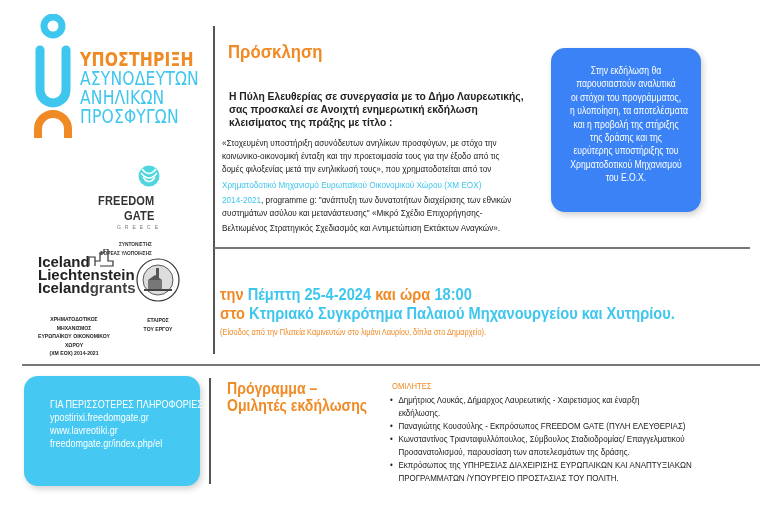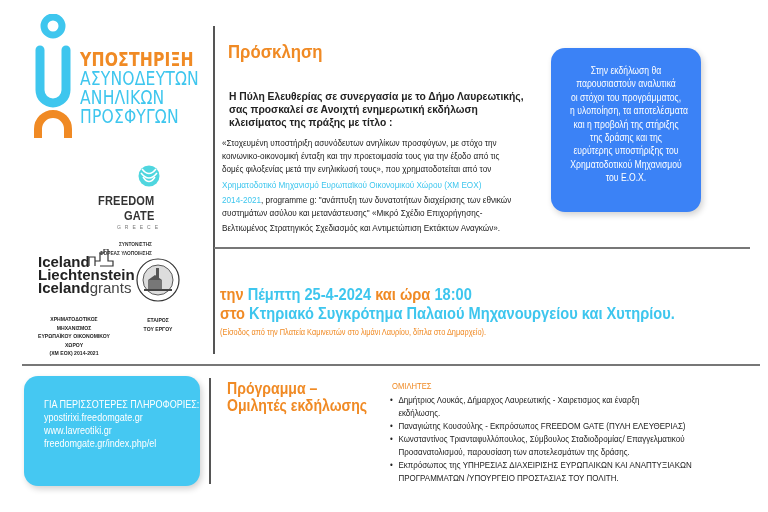--- a/index.html
+++ b/index.html
@@ -14,21 +14,21 @@
   .logo-text .l1 { color: #f08a24; font-weight: bold; transform: scaleX(0.78); transform-origin: left; white-space: nowrap; }
   .logo-text .l2 { color: #3ec6ee; transform: scaleX(0.78); transform-origin: left; white-space: nowrap; }
 
   .fg-wrap { left: 62px; top: 165px; width: 100px; text-align: right; }
   .fg-name { font-size: 13px; font-weight: bold; color: #333; margin-top: 2px; letter-spacing: 0.2px; transform: scaleX(0.85); }
   .fg-sub { font-size: 5px; letter-spacing: 4px; color: #777; margin-top: 1px; }
   .fg-role { font-size: 6px; color: #333; font-weight: bold; margin-top: 10px; line-height: 9px; transform: scaleX(0.8); }
 
   .eea-wrap { left: 38px; top: 255px; width: 90px; }
   .eea-line { font-size: 15px; font-weight: bold; color: #222; line-height: 13px; }
-  .eea-line .light { font-weight: normal; color: #444; }
+  .eea-line .light { font-weight: bold; color: #444; }
   .eea-note { left: 28px; top: 315px; width: 92px; text-align: center; font-size: 6px; font-weight: bold; line-height: 8.5px; color: #222; transform: scaleX(0.85); }
   .partner-seal { left: 136px; top: 258px; width: 44px; height: 44px; }
   .partner-note { left: 132px; top: 316px; width: 52px; text-align: center; font-size: 6px; font-weight: bold; line-height: 8.5px; color: #222; transform: scaleX(0.85); }
 
   
   .vline { background: #555; width: 1.5px; }
   .hline { background: #777; height: 2px; }
 
   
   .inv-title { left: 228px; top: 41px; font-size: 19px; font-weight: bold; color: #f08a24; transform: scaleX(0.88); transform-origin: left; }
@@ -42,21 +42,21 @@
   .info-box .txt { color: #fff; font-size: 10px; line-height: 13.4px; text-align: center; transform: scaleX(0.86); transform-origin: center; white-space: nowrap; }
 
   
   .date-l1, .date-l2 { left: 220px; font-size: 17px; font-weight: bold; color: #3ec6ee; white-space: nowrap; transform: scaleX(0.86); transform-origin: left; }
   .date-l1 { top: 285px; }
   .date-l2 { top: 304px; }
   .orange { color: #f08a24; }
   .date-note { left: 220px; top: 327px; font-size: 9px; color: #f08a24; white-space: nowrap; transform: scaleX(0.82); transform-origin: left; }
 
   
-  .contact-box { left: 24px; top: 376px; width: 176px; height: 110px; background: #45c8f2; border-radius: 14px; box-shadow: 2px 3px 6px rgba(0,0,0,0.18); padding: 22px 20px; }
+  .contact-box { left: 24px; top: 376px; width: 176px; height: 110px; background: #45c8f2; border-radius: 14px; box-shadow: 2px 3px 6px rgba(0,0,0,0.18); padding: 22px 26px; }
   .contact-box .ln { color: #fff; font-size: 11px; line-height: 13px; white-space: nowrap; transform: scaleX(0.82); transform-origin: left; }
 
   
   .prog-title { left: 227px; top: 380px; font-size: 16px; font-weight: bold; color: #f08a24; line-height: 17px; transform: scaleX(0.88); transform-origin: left; white-space: nowrap; }
   .speakers-h { left: 392px; top: 381px; font-size: 9px; color: #f08a24; transform: scaleX(0.85); transform-origin: left; }
   .speakers { left: 390px; top: 393px; width: 380px; font-size: 9.5px; line-height: 13px; color: #222; transform: scaleX(0.84); transform-origin: left; }
   .speakers li { list-style: none; position: relative; padding-left: 10px; white-space: nowrap; }
   .speakers li::before { content: "•"; position: absolute; left: 0; top: 0; }
 </style>
 </head>

